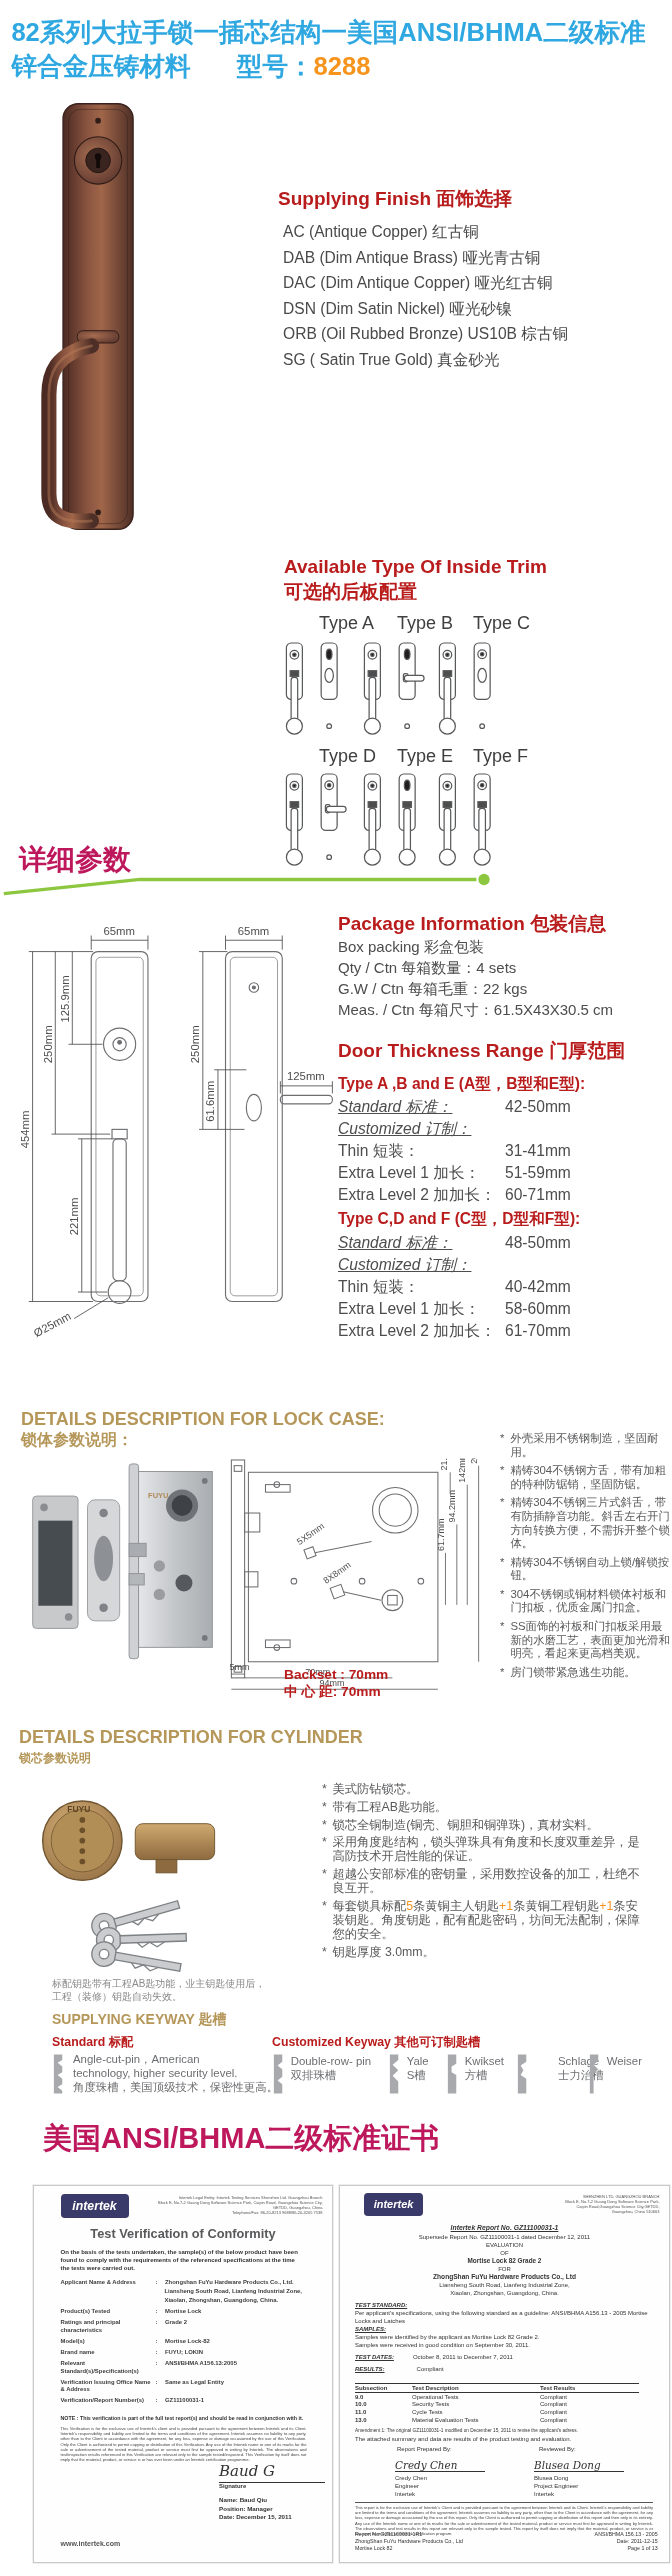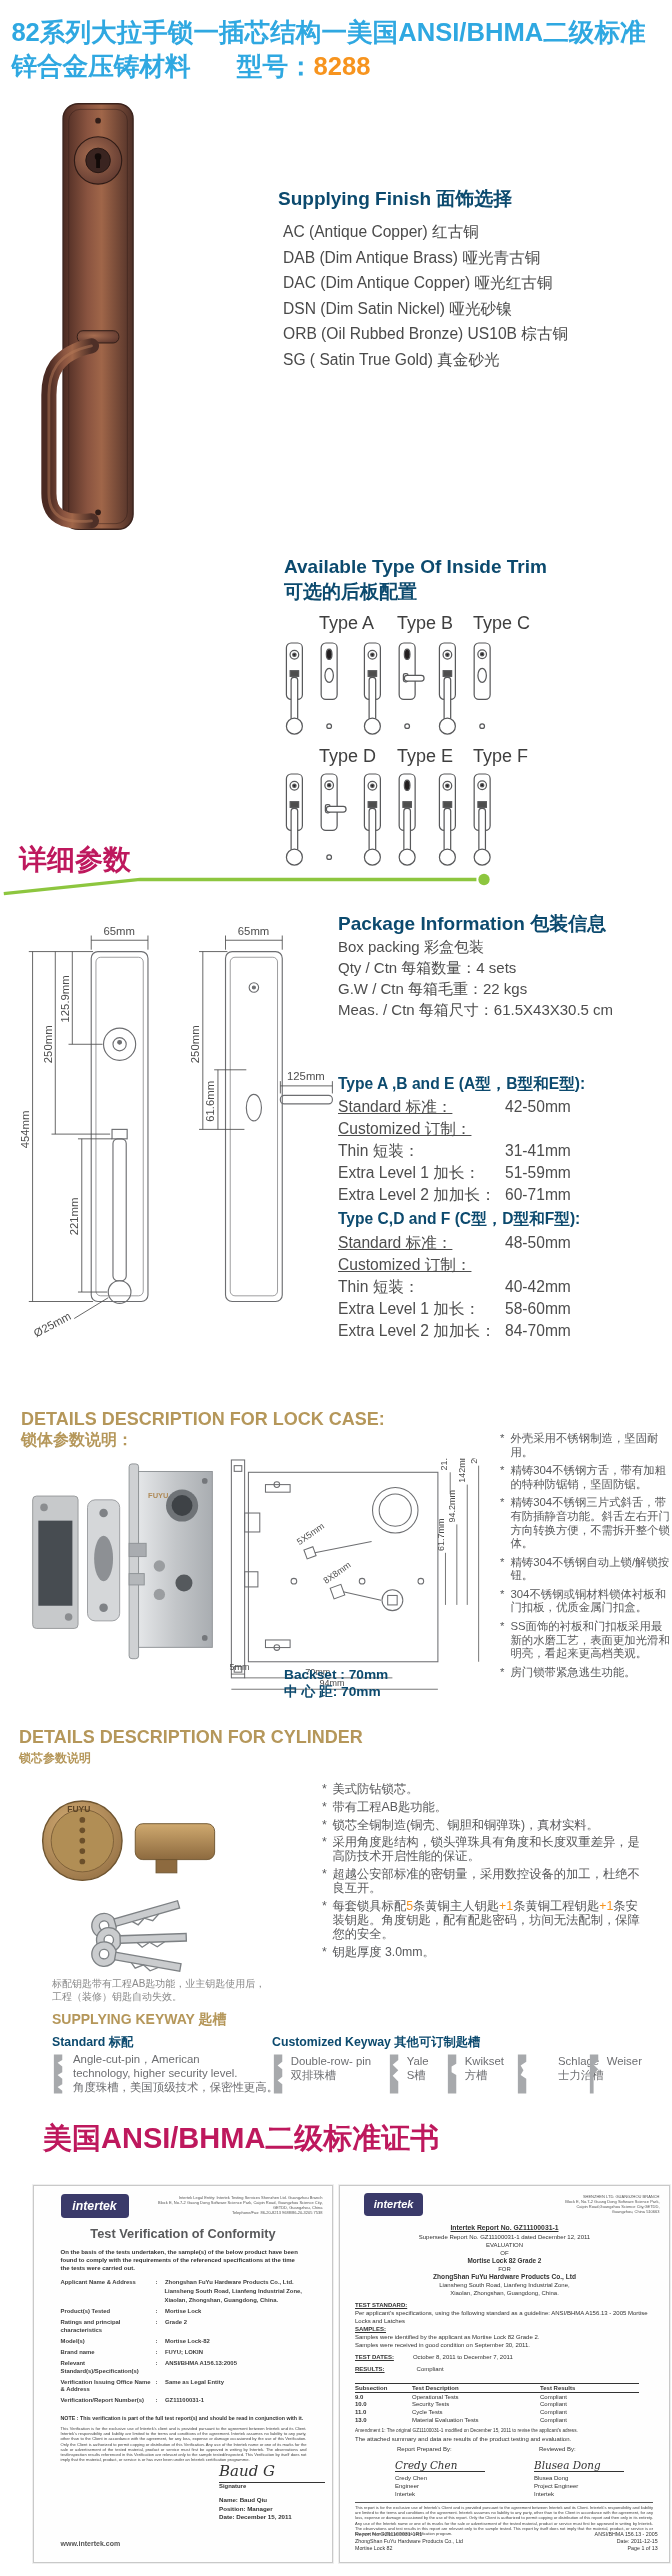--- a/index.html
+++ b/index.html
@@ -3,22 +3,22 @@
 <meta charset="utf-8">
 <style>
   html,body{margin:0;padding:0;background:#fff;}
   .page{position:relative;width:672px;height:2576px;background:#fff;overflow:hidden;
         font-family:"Liberation Sans",sans-serif;color:#4d4d4d;}
   .abs{position:absolute;}
   .b{font-weight:bold;}
   .blue{color:#be185d;}
   .orange{color:#f7941e;}
   .gold{color:#b5975a;}
-  .dark{color:#0c4a6e;}
-  .u{text-decoration:underline;}
+  .dark{color:#b91c1c;}
+  .u{text-decoration:underline;font-style:italic;}
   
   .title{font-size:25.6px;font-weight:bold;line-height:34px;color:#2fa8e1;letter-spacing:0;}
   
   .fin-item{font-size:15.6px;line-height:25.6px;color:#4a4a4a;}
   
   .trim-label{font-size:18px;color:#3f3f3f;margin-left:32px;}
   
   .drow{display:flex;font-size:15.6px;line-height:22px;color:#4d4d4d;}
   .dlabel{width:167px;flex:none;}
   
@@ -266,20 +266,21 @@
   </svg>
 
   <div class="abs b dark" style="left:338px;top:911px;font-size:19px;">Package  Information 包装信息</div>
   <div class="abs" style="left:338px;top:936px;font-size:15px;line-height:21px;color:#4d4d4d;">
     <div>Box packing 彩盒包装</div>
     <div>Qty / Ctn 每箱数量：4 sets</div>
     <div>G.W / Ctn 每箱毛重：22 kgs</div>
     <div>Meas. / Ctn 每箱尺寸：61.5X43X30.5 cm</div>
   </div>
 
+  <div class="abs b dark" style="left:338px;top:1038px;font-size:19px;">Door Thickness Range 门厚范围</div>
   <div class="abs b dark" style="left:338px;top:1074px;font-size:15.6px;">Type A ,B and E (A型，B型和E型):</div>
   <div class="abs" style="left:338px;top:1096px;width:331px;">
     <div class="drow">
         <span class="dlabel u">Standard 标准：</span>
         <span>42-50mm</span>
       </div>
     <div class="drow">
         <span class="dlabel u">Customized 订制：</span>
         <span></span>
       </div>
@@ -309,21 +310,21 @@
     <div class="drow">
         <span class="dlabel">Thin 短装：</span>
         <span>40-42mm</span>
       </div>
     <div class="drow">
         <span class="dlabel">Extra Level 1 加长：</span>
         <span>58-60mm</span>
       </div>
     <div class="drow">
         <span class="dlabel">Extra Level 2 加加长：</span>
-        <span>84-70mm</span>
+        <span>61-70mm</span>
       </div>
   </div>
 
   <div class="abs b gold" style="left:21px;top:1409px;font-size:18px;">DETAILS DESCRIPTION FOR LOCK CASE:</div>
   <div class="abs b gold" style="left:21px;top:1430px;font-size:16px;">锁体参数说明：</div>
 
   <svg class="abs" style="left:26.5px;top:1460px;" width="191" height="213" viewBox="0 0 202 225">
     <defs>
       <linearGradient id="steel" x1="0" y1="0" x2="1" y2="0">
         <stop offset="0" stop-color="#e4e6e8"></stop>

